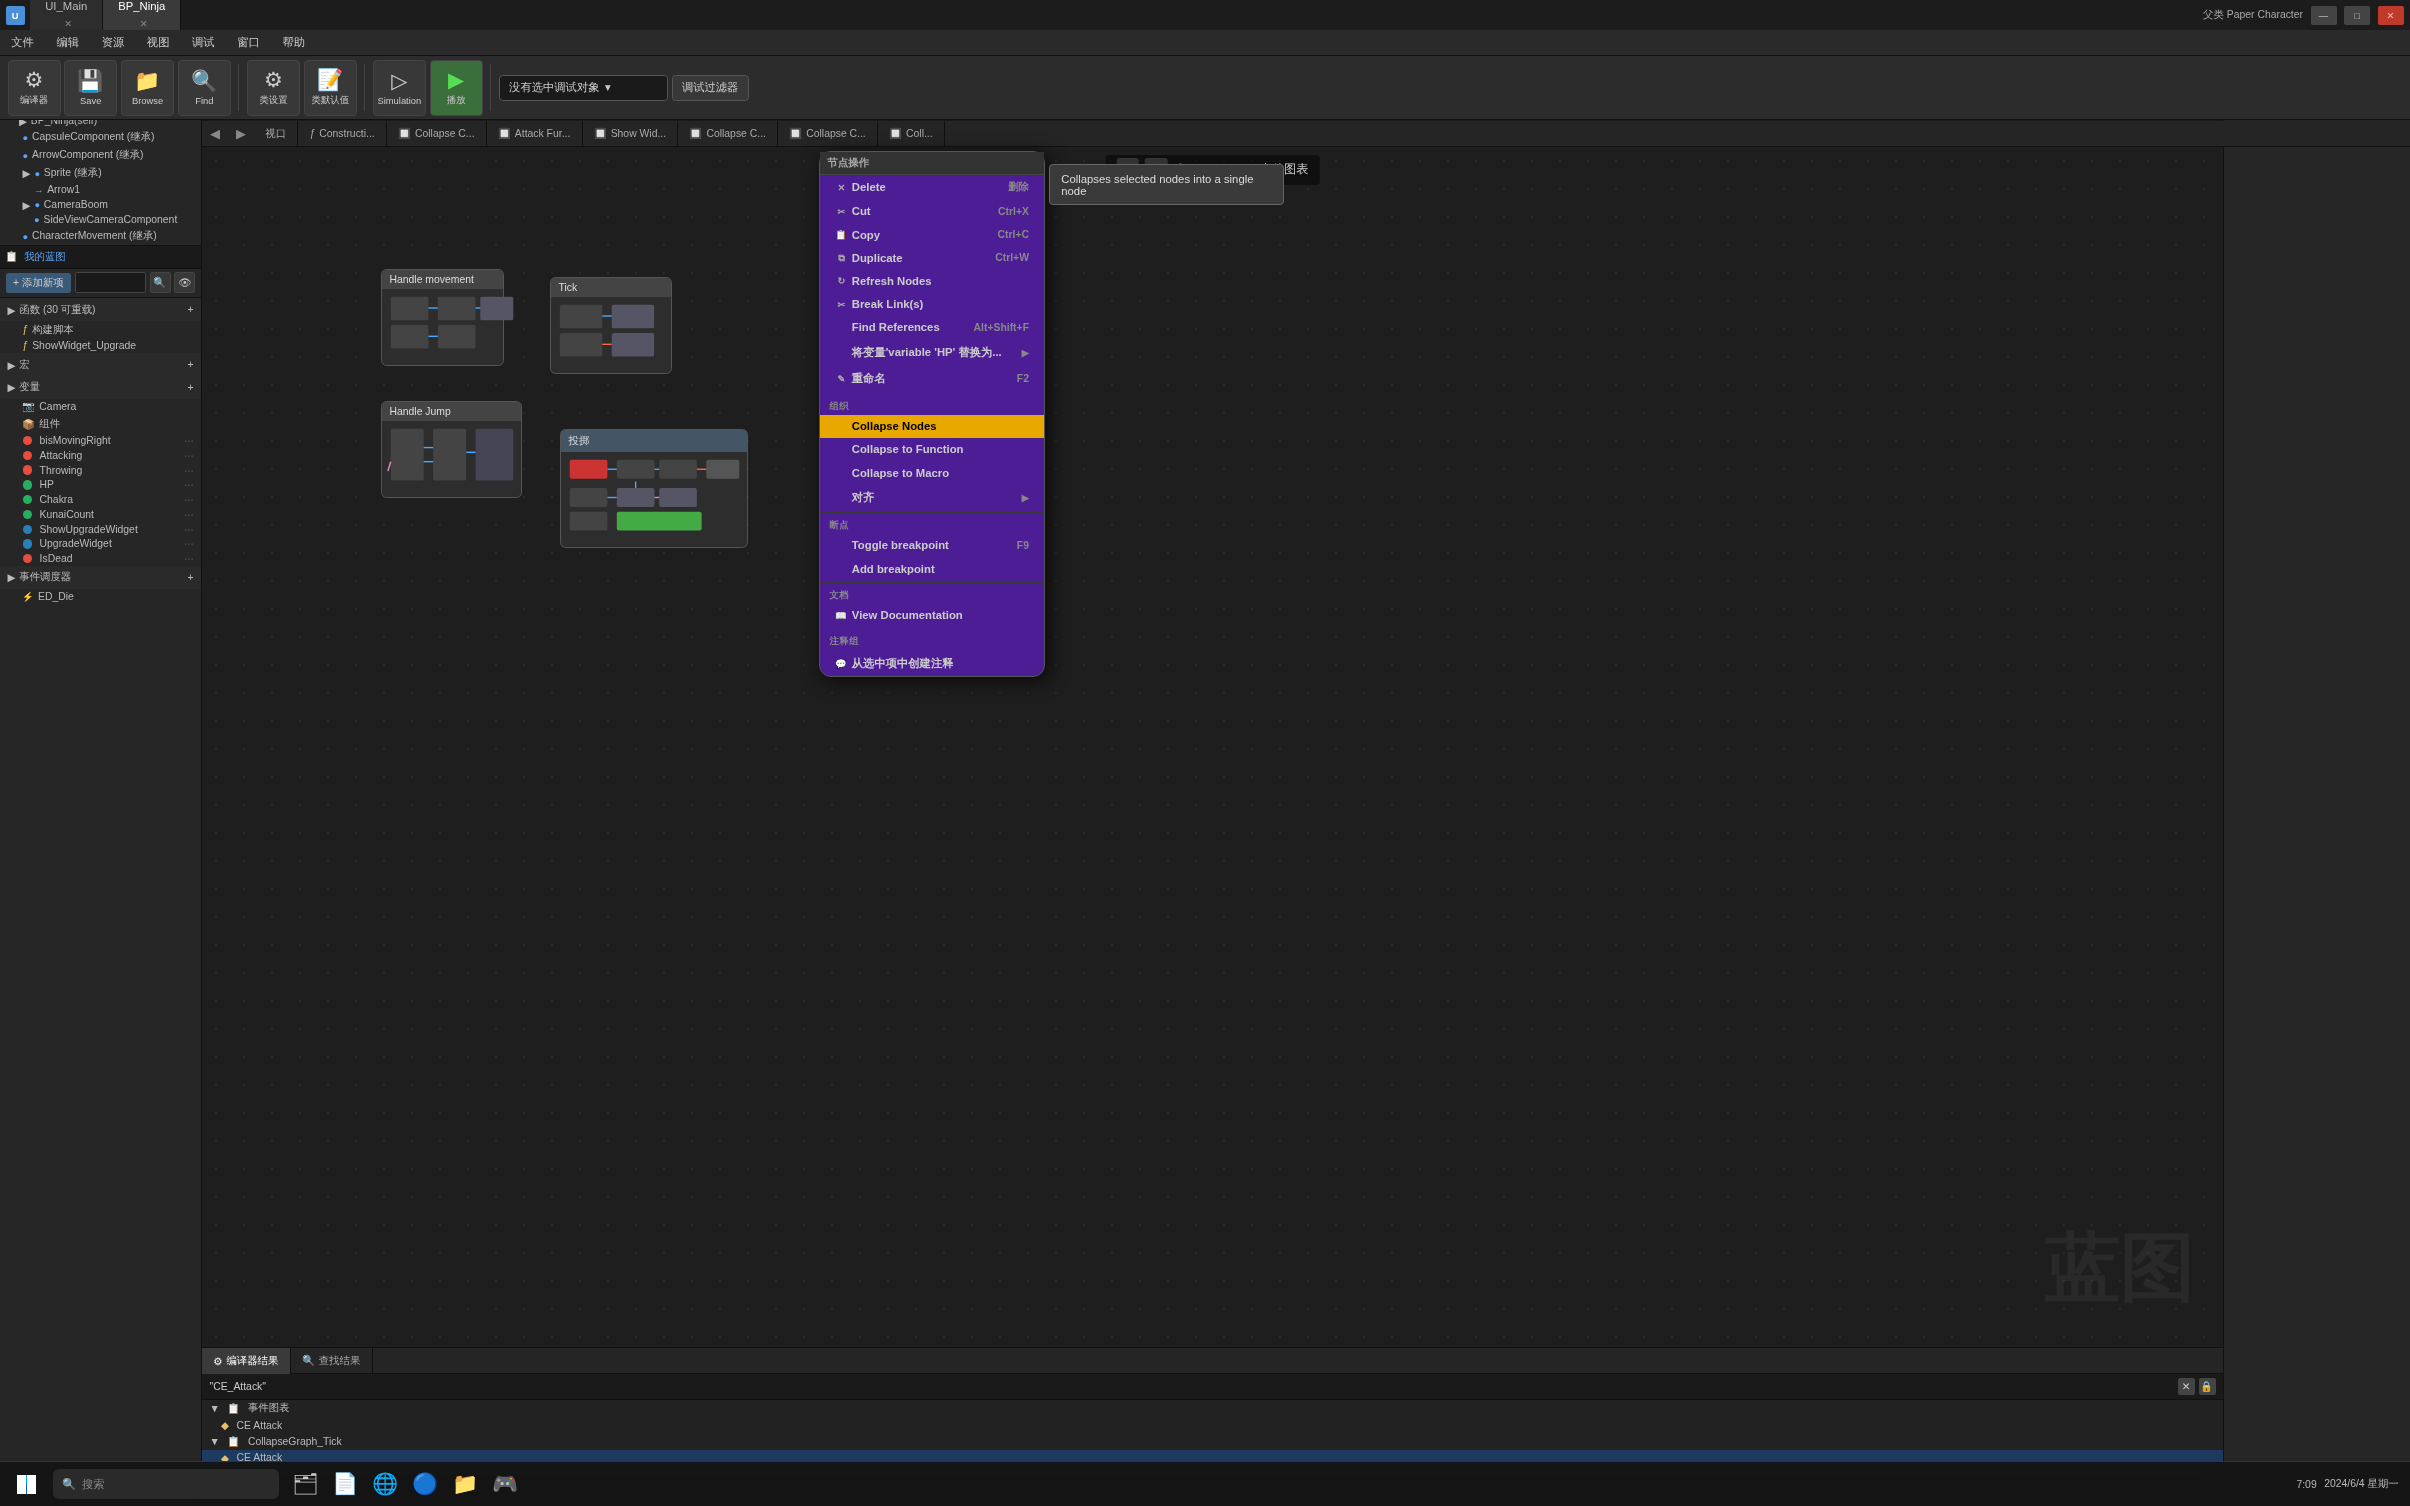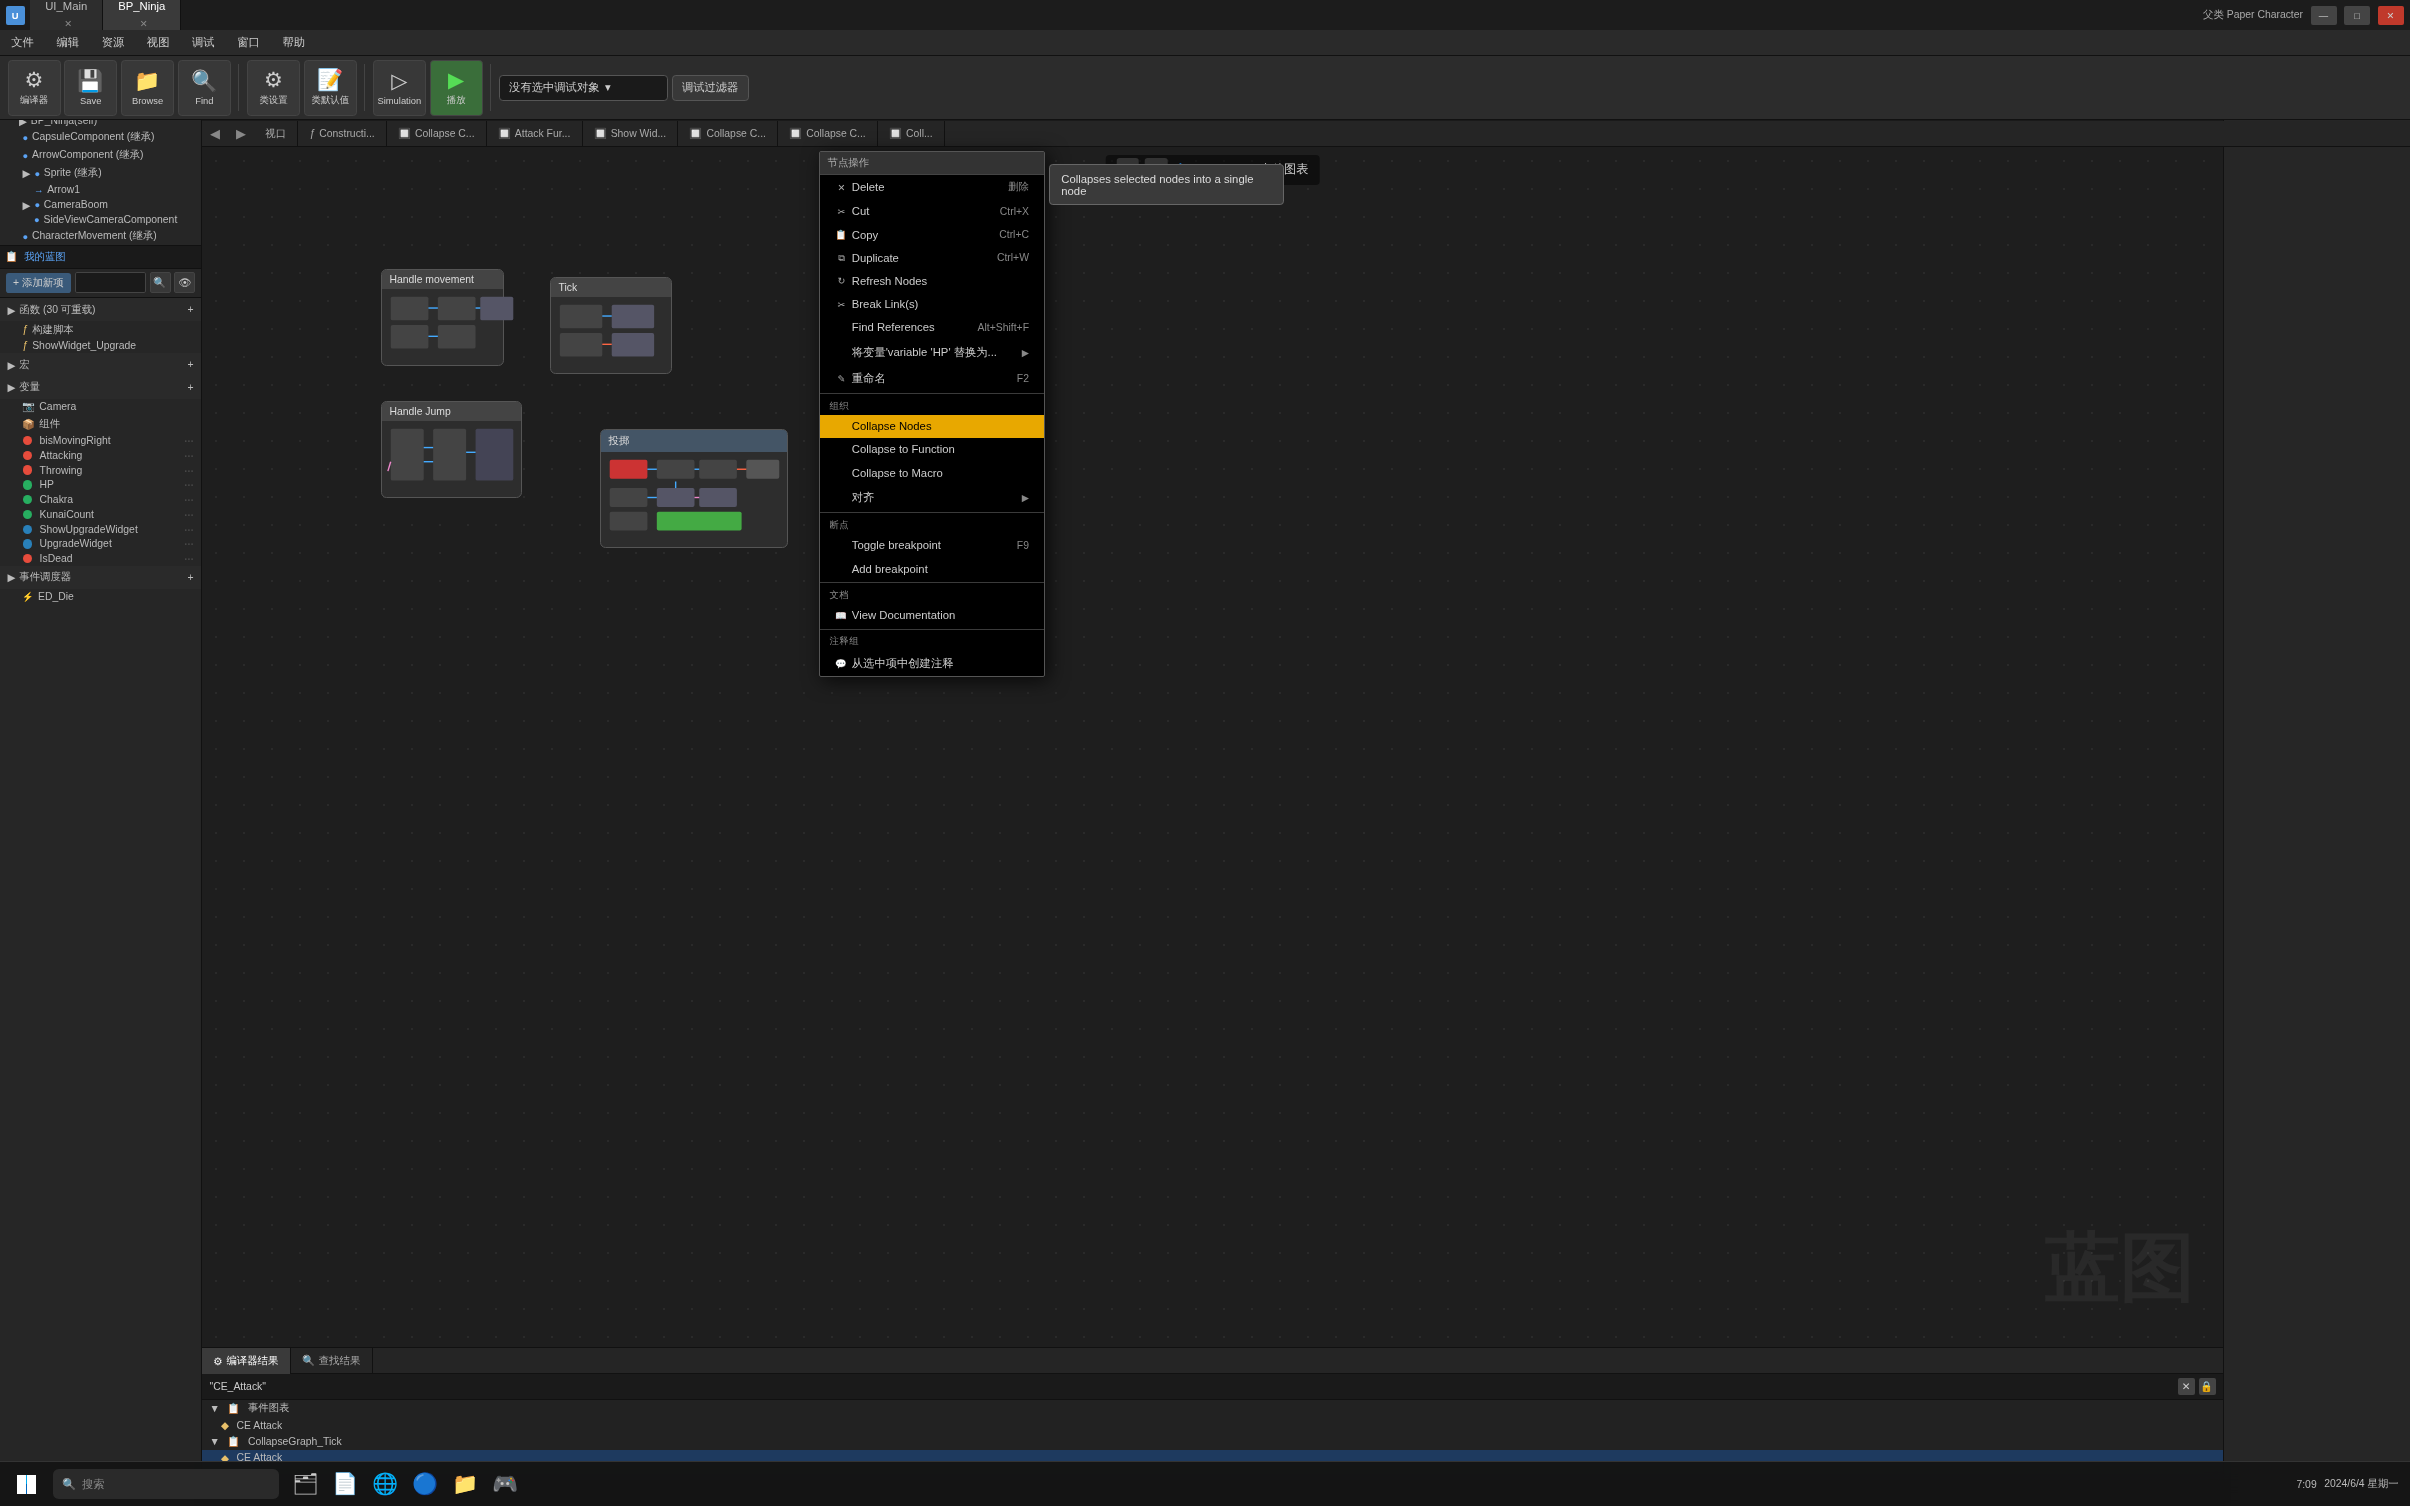--- a/index.html
+++ b/index.html
@@ -387,25 +387,26 @@
       font-weight: bold;
       pointer-events: none;
     }
 
     
     #context-menu {
       position: absolute;
       top: 151px;
       left: 819px;
       width: 226px;
-      background: #000000;
+      background: #4c1d95;
       border: 0.9px solid #555;
-      border-radius: 2px;
+      border-radius: 12px;
       z-index: 200;
       box-shadow: 3.8px 3.8px 19px rgba(0,0,0,0.7);
+      font-weight: bold;
     }
     .ctx-section-label {
       padding: 3.8px 9.4px 1.9px;
       font-size: 9.4px;
       color: #888;
       text-transform: uppercase;
       letter-spacing: 0.5px;
     }
     .ctx-item {
       padding: 5.6px 15px;
@@ -908,21 +909,21 @@
           <rect x="50" y="5" width="35" height="55" fill="#444" rx="2"></rect>
           <rect x="95" y="5" width="40" height="55" fill="#445" rx="2"></rect>
           <line x1="40" y1="25" x2="50" y2="25" stroke="#4af" stroke-width="1.5"></line>
           <line x1="40" y1="40" x2="50" y2="40" stroke="#4af" stroke-width="1.5"></line>
           <line x1="85" y1="30" x2="95" y2="30" stroke="#4af" stroke-width="1.5"></line>
           <line x1="5" y1="40" x2="2" y2="50" stroke="#e8c" stroke-width="1.5"></line>
         </svg>
       </div>
     </div>
 
-    <div class="bp-node" style="left:358px;top:282px;width:188px;margin-left:40px;">
+    <div class="bp-node" style="left:358px;top:282px;width:188px;">
       <div class="bp-node-header" style="background:#456;">投掷</div>
       <div class="bp-node-body">
         <svg width="179" height="85" viewBox="0 0 190 90">
           <rect x="5" y="5" width="40" height="20" fill="#c33" rx="2"></rect>
           <rect x="55" y="5" width="40" height="20" fill="#444" rx="2"></rect>
           <rect x="100" y="5" width="40" height="20" fill="#444" rx="2"></rect>
           <rect x="150" y="5" width="35" height="20" fill="#555" rx="2"></rect>
           <rect x="5" y="35" width="40" height="20" fill="#444" rx="2"></rect>
           <rect x="55" y="35" width="40" height="20" fill="#556" rx="2"></rect>
           <rect x="100" y="35" width="40" height="20" fill="#556" rx="2"></rect>

